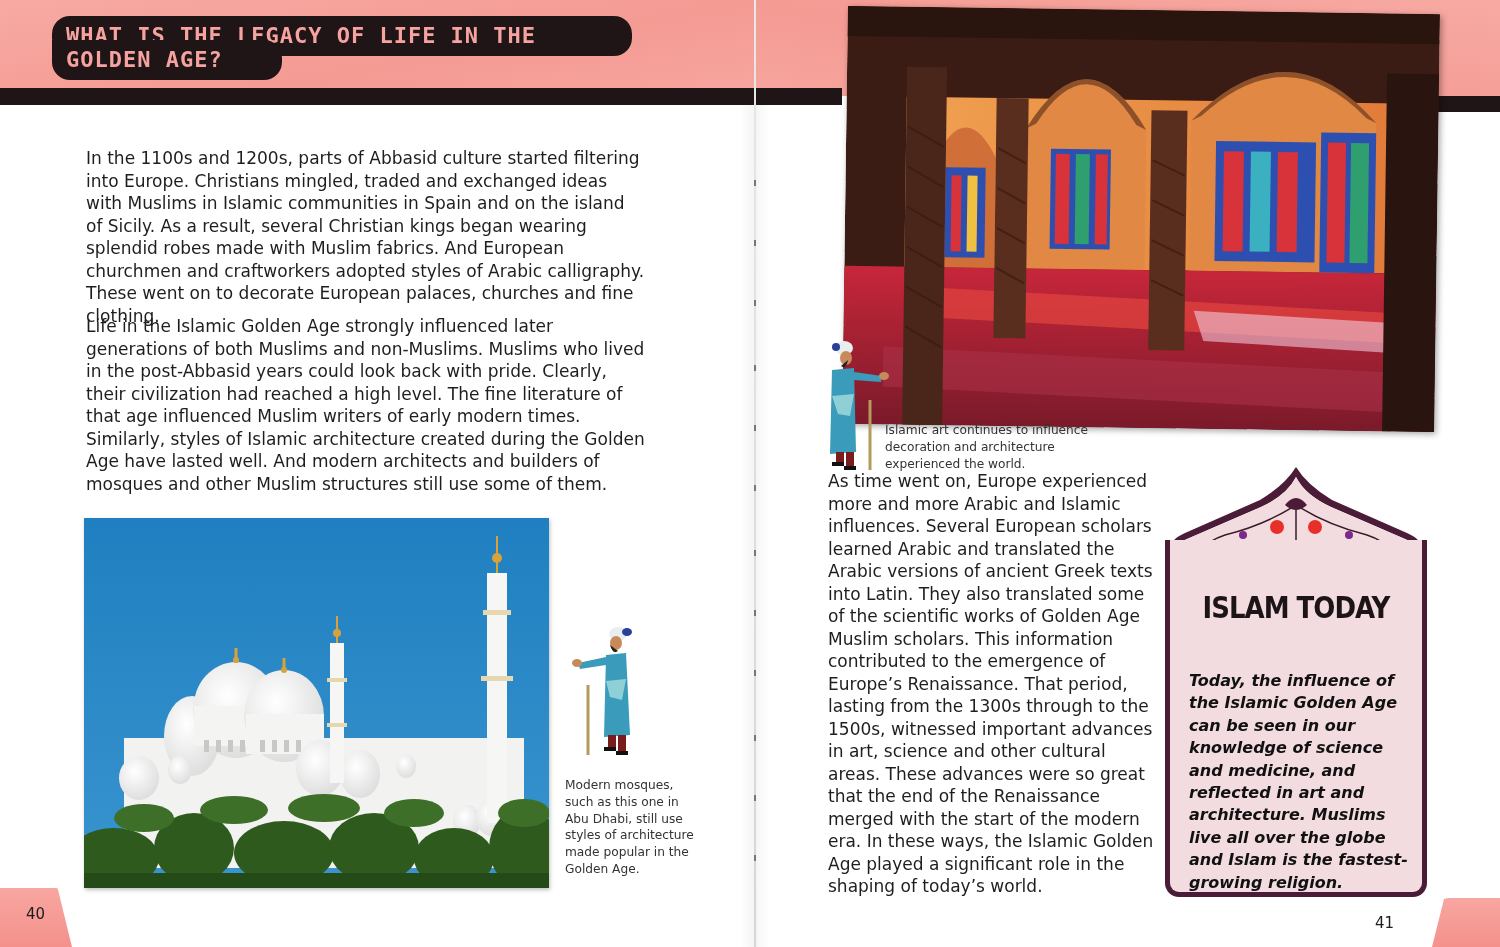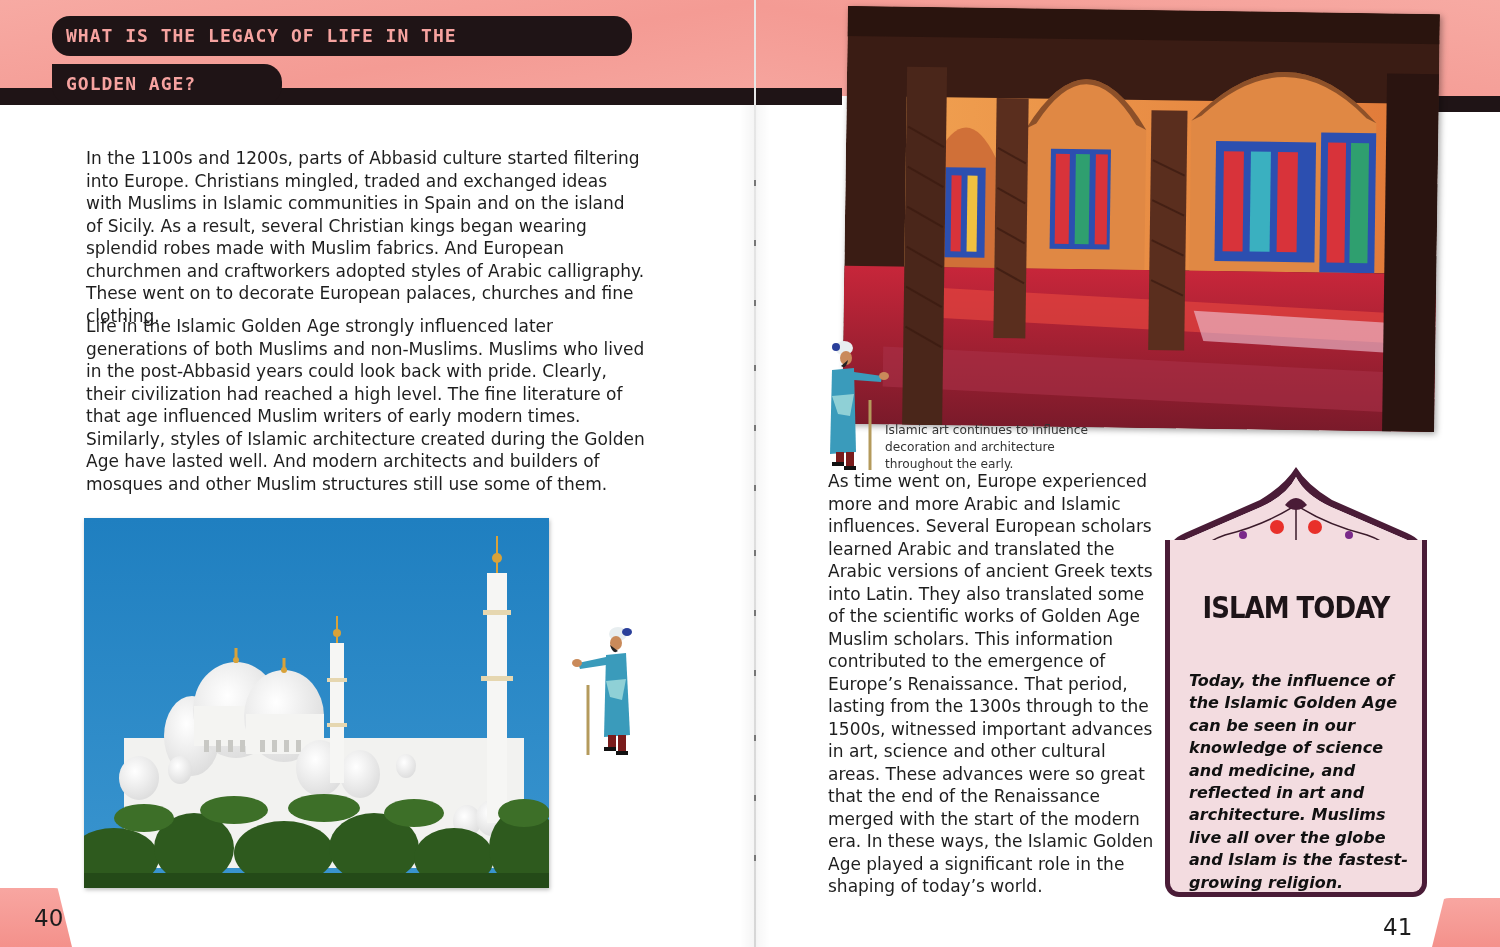--- a/index.html
+++ b/index.html
@@ -18,24 +18,24 @@
 
   .spine { position: absolute; left: 754px; top: 0; width: 2px; height: 947px;
     background: linear-gradient(to bottom, #e8e8e8, #d6d6d6); }
   .spine-shadow { position: absolute; left: 740px; top: 105px; width: 30px; height: 842px;
     background: linear-gradient(to right, rgba(0,0,0,0) 0%, rgba(0,0,0,0.04) 45%, rgba(0,0,0,0.06) 50%, rgba(0,0,0,0.03) 60%, rgba(0,0,0,0) 100%); }
   .spine-dot { position: absolute; left: 754px; width: 2px; height: 6px; background: #777; }
 
   
   .title-box { position: absolute; left: 52px; top: 16px; width: 580px; height: 74px; }
   .title-line { position: absolute; background: #1f1416; border-radius: 18px; color: #f6a3a0;
-    font-family: "DejaVu Sans Mono", monospace; font-weight: bold; font-size: 18px; letter-spacing: 1px;
+    font-family: "DejaVu Sans Mono", monospace; font-weight: bold; font-size: 22px; letter-spacing: 1px;
     padding: 4px 14px; line-height: 32px; white-space: nowrap; text-transform: uppercase; }
   .title-line.l1 { left: 0; top: 0; width: 580px; }
-  .title-line.l2 { left: 0; top: 48px; width: 230px; border-top-left-radius: 0; }
+  .title-line.l2 { left: 0; top: 24px; width: 230px; border-top-left-radius: 0; }
 
   
   .body-text { position: absolute; font-family: "DejaVu Sans", sans-serif; font-size: 17px; line-height: 22.5px; color: #1e1e1e; }
   .para-1 { left: 86px; top: 147px; width: 560px; }
   .para-2 { left: 86px; top: 315px; width: 560px; }
   .para-3 { left: 828px; top: 470px; width: 330px; }
 
   
   .mosque-photo { position: absolute; left: 84px; top: 518px; width: 465px; height: 370px; overflow: hidden;
     box-shadow: 1px 2px 4px rgba(0,0,0,0.25); }
@@ -58,21 +58,21 @@
     font-family: "DejaVu Sans", sans-serif; font-weight: bold; font-size: 26px; letter-spacing: -1px; color: #1d1418; transform: scaleY(1.15); }
   .islam-text { position: absolute; left: 24px; top: 205px; width: 220px;
     font-family: "DejaVu Sans", sans-serif; font-size: 16px; line-height: 22.4px; color: #111; font-weight: bold; font-style: italic; }
 
   
   .page-tab { position: absolute; background: linear-gradient(to bottom, #f8a6a1, #f4918b); }
   .page-tab-left { left: 0; top: 888px; width: 72px; height: 59px; border-radius: 0 18px 0 0;
     clip-path: polygon(0 0, 80% 0, 100% 100%, 0 100%); }
   .page-tab-right { left: 1432px; top: 898px; width: 68px; height: 49px; border-radius: 18px 0 0 0;
     clip-path: polygon(18% 0, 100% 0, 100% 100%, 0 100%); }
-  .page-num { position: absolute; font-family: "DejaVu Sans", sans-serif; font-size: 23px; color: #1d1d1d; margin-left: 8px; }
+  .page-num { position: absolute; font-family: "DejaVu Sans", sans-serif; font-size: 15px; color: #1d1d1d; }
   .page-num-left { left: 26px; top: 905px; }
   .page-num-right { left: 1375px; top: 914px; }
 </style>
 </head>
 <body>
 
 <div class="spread">
 
   <div class="band-left"></div>
   <div class="band-right"></div>
@@ -190,20 +190,21 @@
       <ellipse cx="7" cy="38" rx="5" ry="4" fill="#c98a5a"></ellipse>
       <path d="M36 56 L56 54 L52 75 L40 72 Z" fill="#8fd0d6"></path>
       <line x1="18" y1="60" x2="18" y2="130" stroke="#b49a5c" stroke-width="3"></line>
       <rect x="38" y="110" width="8" height="14" fill="#7a1c1c"></rect>
       <rect x="48" y="110" width="8" height="16" fill="#7a1c1c"></rect>
       <rect x="34" y="122" width="12" height="4" fill="#111"></rect>
       <rect x="46" y="126" width="12" height="4" fill="#111"></rect>
     </svg>
   </div>
 
+  <p class="caption caption-1">Modern mosques, such as this one in Abu Dhabi, still use styles of architecture made popular in the Golden Age.</p>
 
   <div class="page-tab page-tab-left"></div>
   <span class="page-num page-num-left">40</span>
 
   <div class="interior-photo" title="Mosque interior with carved columns, pointed arches, stained glass windows and red carpets">
     <svg width="592" height="418" viewBox="0 0 592 418">
       <defs>
         <linearGradient id="floor" x1="0" y1="0" x2="0" y2="1">
           <stop offset="0" stop-color="#c7263a"></stop>
           <stop offset="1" stop-color="#7a1a2a"></stop>
@@ -284,21 +285,21 @@
       <ellipse cx="58" cy="36" rx="5" ry="4" fill="#c98a5a"></ellipse>
       <path d="M6 56 L28 54 L24 76 L12 74 Z" fill="#8fd0d6"></path>
       <line x1="44" y1="60" x2="44" y2="130" stroke="#b49a5c" stroke-width="3"></line>
       <rect x="10" y="112" width="8" height="12" fill="#7a1c1c"></rect>
       <rect x="20" y="112" width="8" height="14" fill="#7a1c1c"></rect>
       <rect x="6" y="122" width="12" height="4" fill="#111"></rect>
       <rect x="18" y="126" width="12" height="4" fill="#111"></rect>
     </svg>
   </div>
 
-  <p class="caption caption-2">Islamic art continues to influence decoration and architecture throughout the early.</p>
+  <p class="caption caption-2">Islamic art continues to influence decoration and architecture experienced the world.</p>
 
   <p class="body-text para-3">As time went on, Europe experienced more and more Arabic and Islamic influences. Several European scholars learned Arabic and translated the Arabic versions of ancient Greek texts into Latin. They also translated some of the scientific works of Golden Age Muslim scholars. This information contributed to the emergence of Europe’s Renaissance. That period, lasting from the 1300s through to the 1500s, witnessed important advances in art, science and other cultural areas. These advances were so great that the end of the Renaissance merged with the start of the modern era. In these ways, the Islamic Golden Age played a significant role in the shaping of today’s world.</p>
 
   <div class="islam-box">
     <svg style="position:absolute;left:0;top:0" width="262" height="140" viewBox="0 0 262 140">
       <path d="M3 140 L3 90 Q3 75 20 68 L95 35 Q120 20 131 2 Q142 20 167 35 L242 68 Q259 75 259 90 L259 140 L254 140 L254 92 Q254 80 240 74 L166 42 Q140 30 131 12 Q122 30 96 42 L22 74 Q8 80 8 92 L8 140 Z" fill="#4a1c37"></path>
       <path d="M8 92 Q8 80 22 74 L96 42 Q122 30 131 12 Q140 30 166 42 L240 74 Q254 80 254 92 L254 140 L8 140 Z" fill="#f3dce0"></path>
       <g fill="none" stroke="#3a1a2a" stroke-width="1.5">
         <path d="M131 40 Q100 60 60 70 Q30 80 20 110"></path>
         <path d="M131 40 Q162 60 202 70 Q232 80 242 110"></path>

